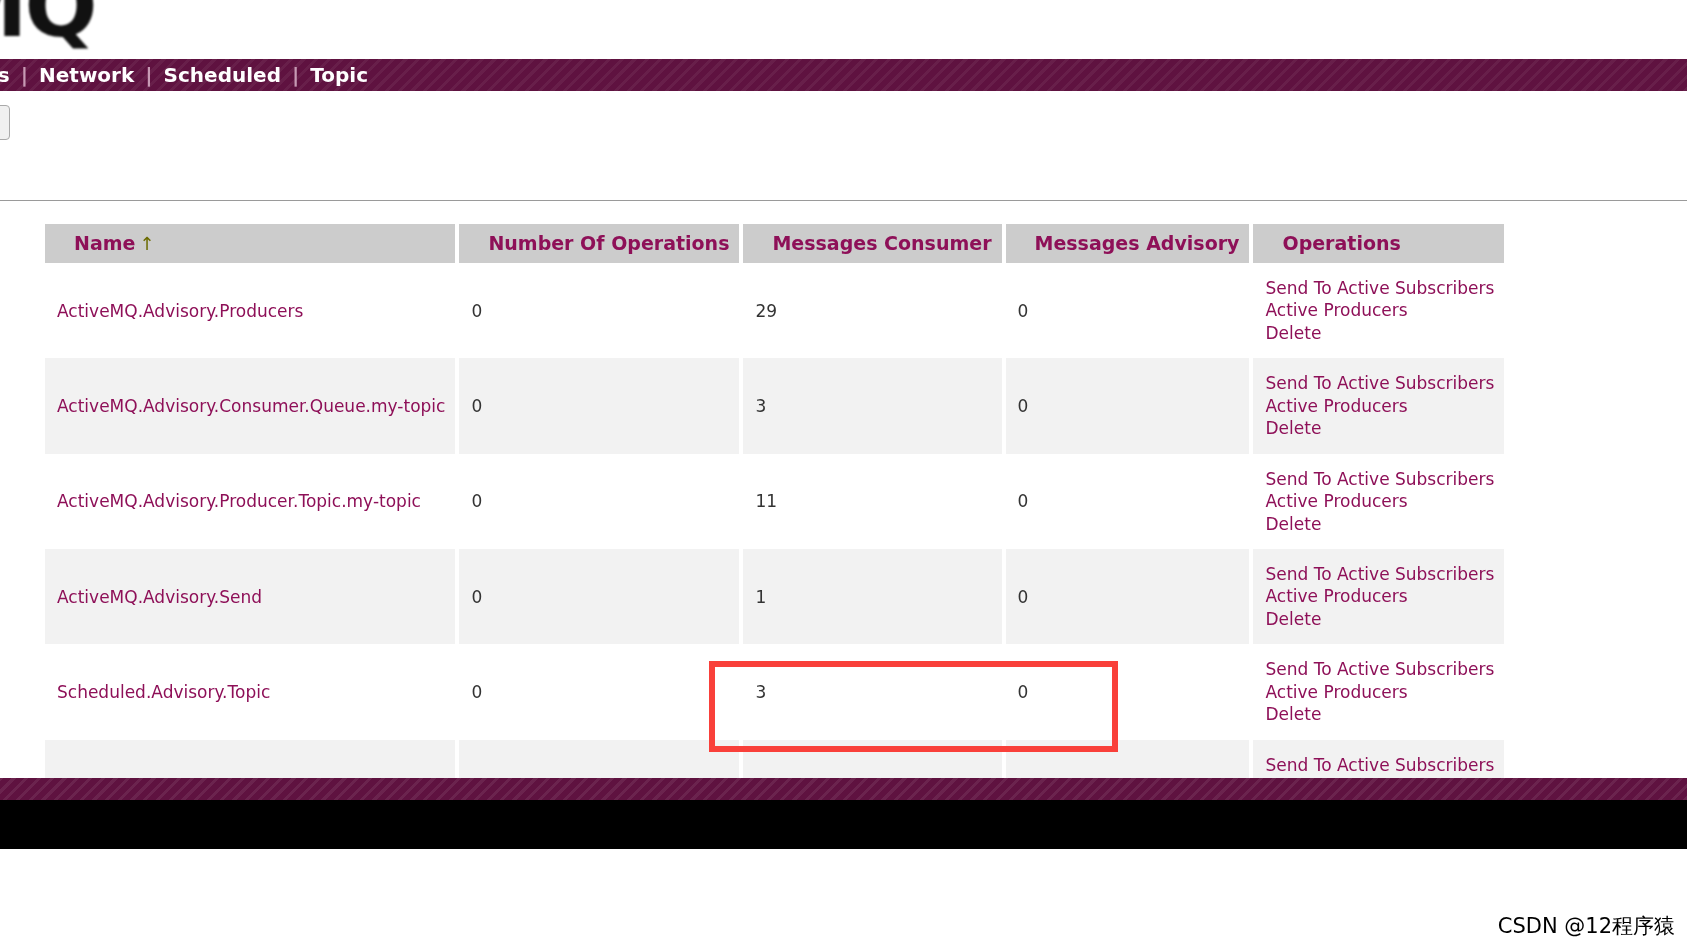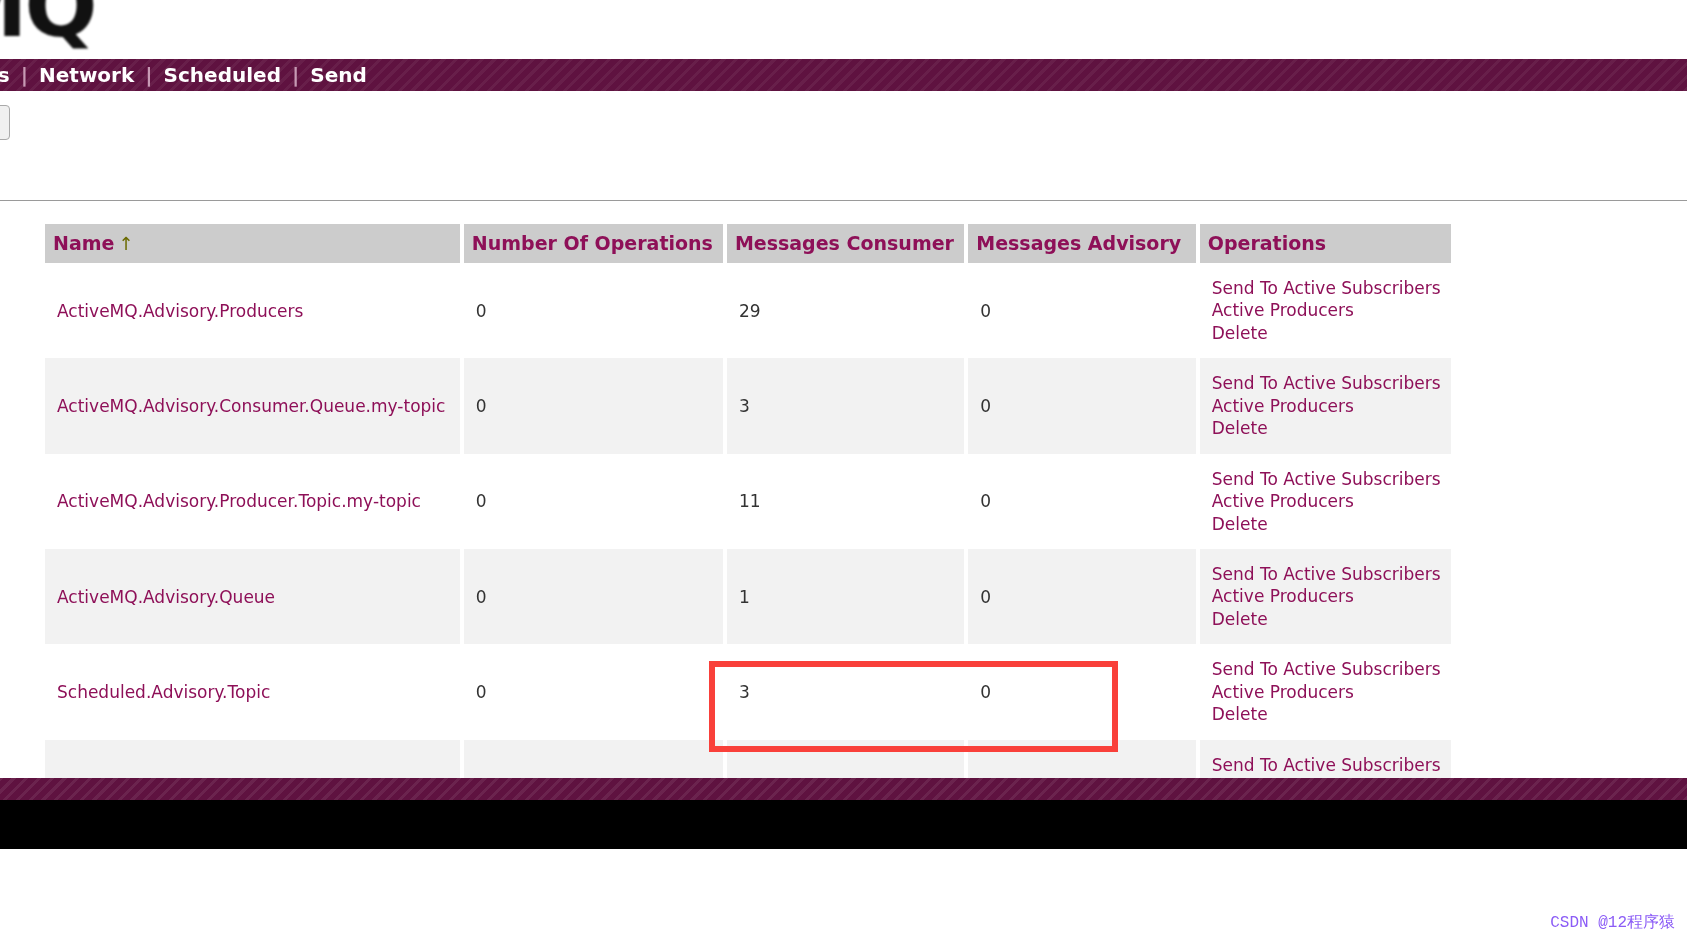--- a/index.html
+++ b/index.html
@@ -105,21 +105,21 @@
     border-collapse: separate;
     border-spacing: 4px 0;
     font-size: 17px;
   }
   #topics-table th {
     background: #cccccc;
     color: #8e1058;
     font-weight: bold;
     font-size: 19px;
     text-align: left;
-    padding: 8px 10px 9px 8px;
+    padding: 8px 10px 9px 29px;
     white-space: nowrap;
   }
   #topics-table td {
     padding: 14px 10px 14px 12px;
     vertical-align: middle;
     color: #333333;
     font-size: 17px;
     margin-top: 13px;
   }
   #topics-table tbody tr.odd td { background: #ffffff; }
@@ -183,42 +183,41 @@
   }
   #page-bottom {
     position: absolute;
     left: 0; top: 849px;
     width: 1687px; height: 97px;
     background: #ffffff;
   }
   #watermark {
     position: absolute;
     right: 12px; top: 912px;
-    color: #8b5cf6;
-    font-size: 16px;
-    white-space: nowrap;
-    font-family: Liberation Mono, monospace;
+    color: #000000;
+    font-size: 21px;
+    white-space: nowrap;
   }
 </style>
 </head>
 <body>
 
 <div id="logo-strip">
   <div id="logo-text">MQ</div>
 </div>
 
 <div id="main-nav">
   <div class="navinner">
     <a href="#">ections</a>
     <span class="sep">|</span>
     <a href="#">Network</a>
     <span class="sep">|</span>
     <a href="#">Scheduled</a>
     <span class="sep">|</span>
-    <a href="#">Send</a>
+    <a href="#">Topic</a>
   </div>
 </div>
 
 <div id="sub-toolbar">
   <div id="toolbar-button"></div>
 </div>
 <div id="toolbar-divider"></div>
 
 <table id="topics-table">
   <colgroup>
@@ -265,21 +264,21 @@
       <td>0</td>
       <td>11</td>
       <td>0</td>
       <td class="ops-cell">
         <a href="#">Send To Active Subscribers</a>
         <a href="#">Active Producers</a>
         <a href="#">Delete</a>
       </td>
     </tr>
     <tr class="even">
-      <td><a class="topic-link" href="#">ActiveMQ.Advisory.Queue</a></td>
+      <td><a class="topic-link" href="#">ActiveMQ.Advisory.Send</a></td>
       <td>0</td>
       <td>1</td>
       <td>0</td>
       <td class="ops-cell">
         <a href="#">Send To Active Subscribers</a>
         <a href="#">Active Producers</a>
         <a href="#">Delete</a>
       </td>
     </tr>
     <tr class="odd">

